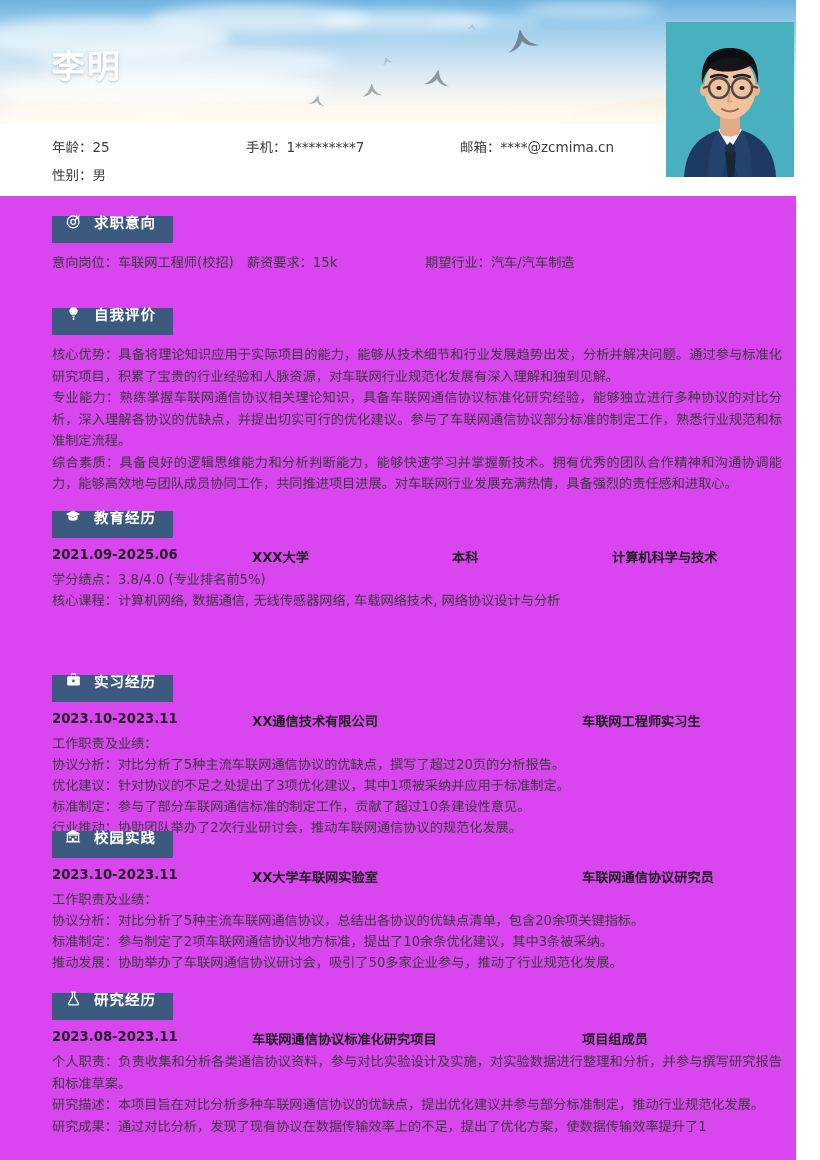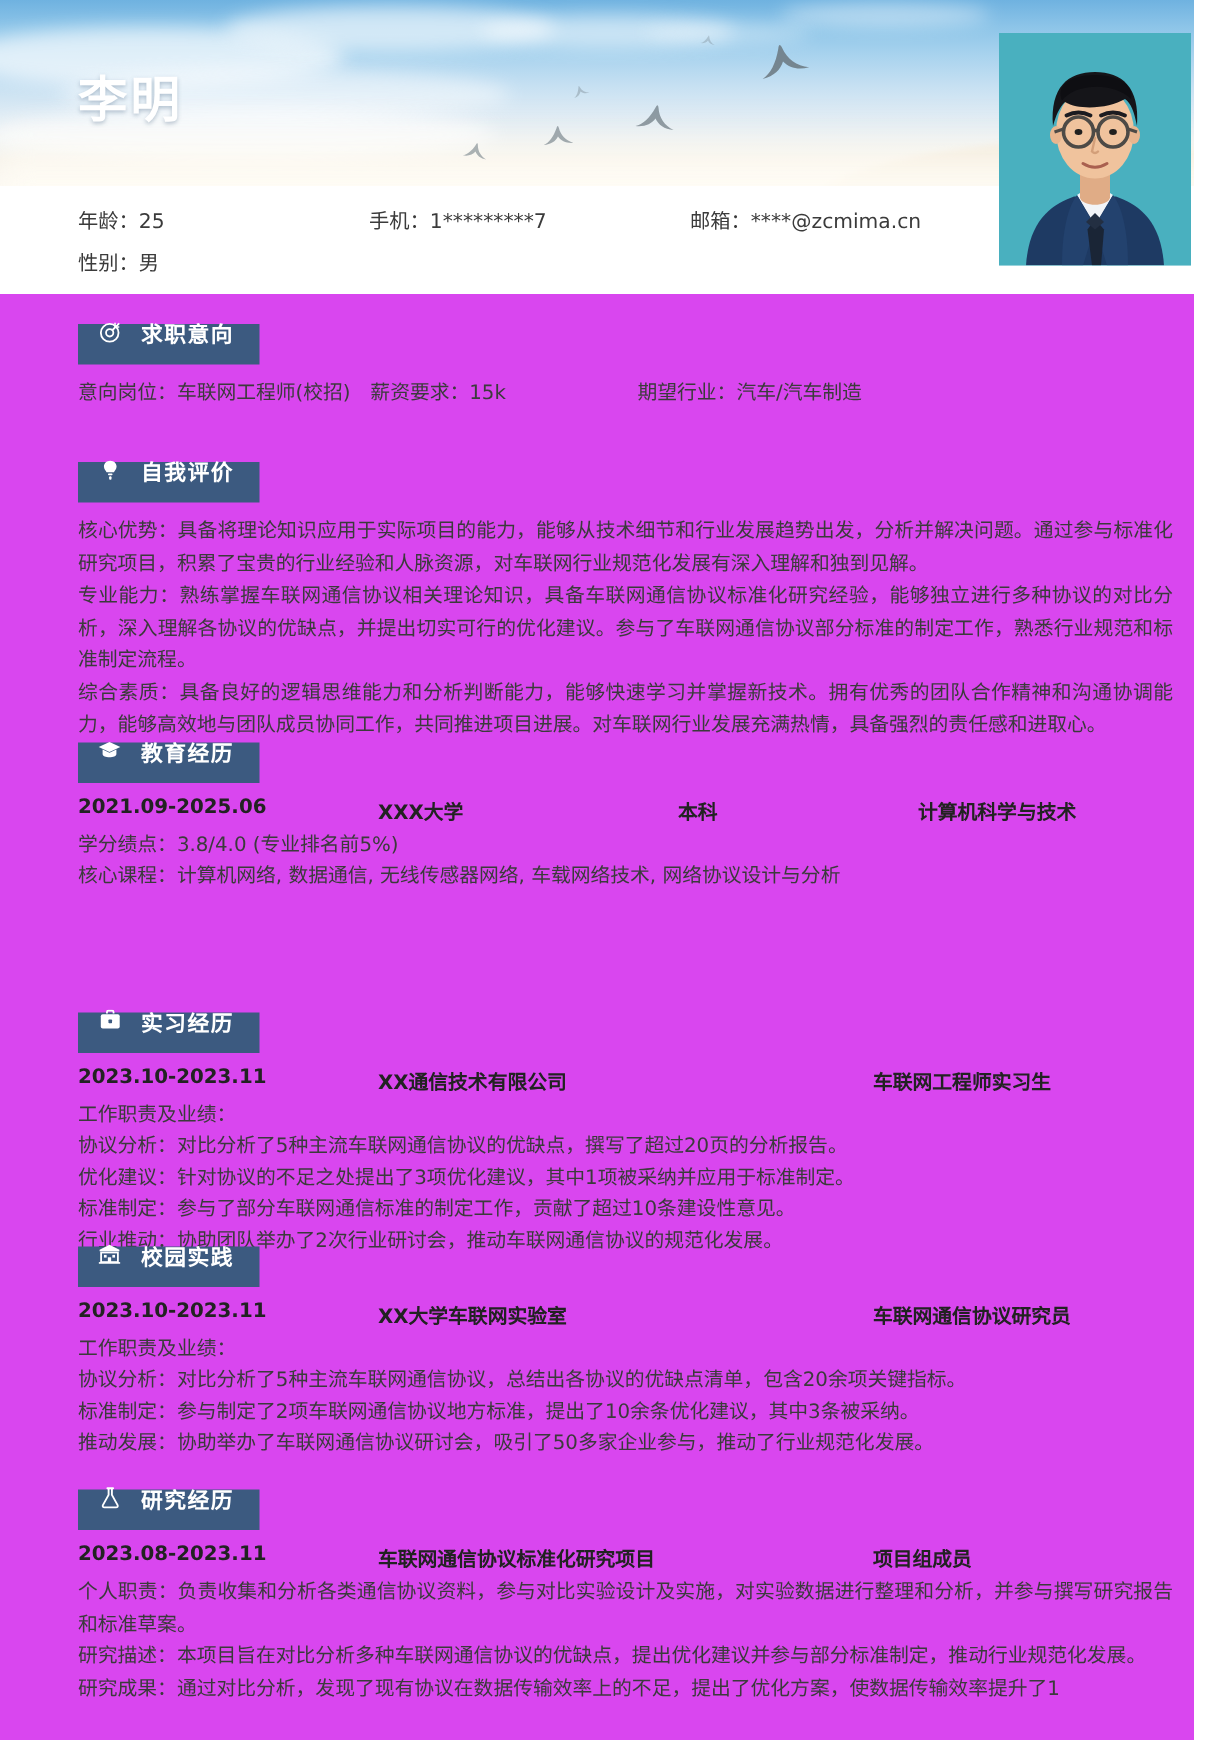--- a/index.html
+++ b/index.html
@@ -272,21 +272,21 @@
         </svg>
       </span>
       <span>自我评价</span>
     </div>
     <div class="spacer9"></div>
     <div class="para">核心优势：具备将理论知识应用于实际项目的能力，能够从技术细节和行业发展趋势出发，分析并解决问题。通过参与标准化研究项目，积累了宝贵的行业经验和人脉资源，对车联网行业规范化发展有深入理解和独到见解。</div>
     <div class="para">专业能力：熟练掌握车联网通信协议相关理论知识，具备车联网通信协议标准化研究经验，能够独立进行多种协议的对比分析，深入理解各协议的优缺点，并提出切实可行的优化建议。参与了车联网通信协议部分标准的制定工作，熟悉行业规范和标准制定流程。</div>
     <div class="para">综合素质：具备良好的逻辑思维能力和分析判断能力，能够快速学习并掌握新技术。拥有优秀的团队合作精神和沟通协调能力，能够高效地与团队成员协同工作，共同推进项目进展。对车联网行业发展充满热情，具备强烈的责任感和进取心。</div>
   </div>
 
-  <div class="sec" style="top:492px;">
+  <div class="sec" style="top:508px;">
     <div class="sec-badge">
       <span class="ico">
         <svg width="16" height="14" viewBox="0 0 16 14">
           <path d="M8 1.6 L15.2 5 L8 8.4 L0.8 5 Z" fill="#fff"></path>
           <path d="M3.4 6.6 L3.4 9.6 C3.4 11 5.6 11.8 8 11.8 C10.4 11.8 12.6 11 12.6 9.6 L12.6 6.6 L8 8.9 Z" fill="#fff"></path>
         </svg>
       </span>
       <span>教育经历</span>
     </div>
     <div class="spacer9"></div>

